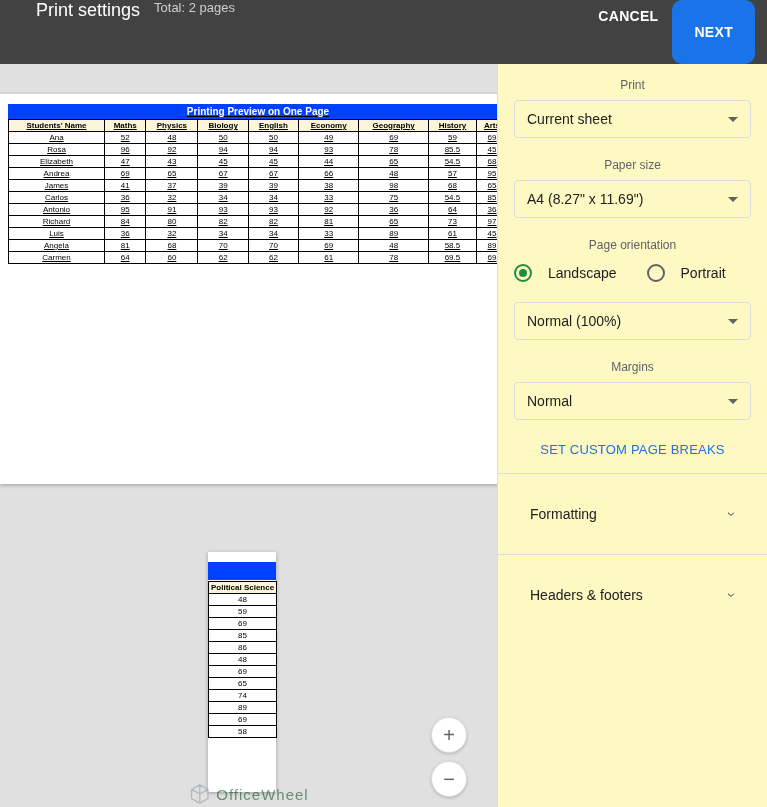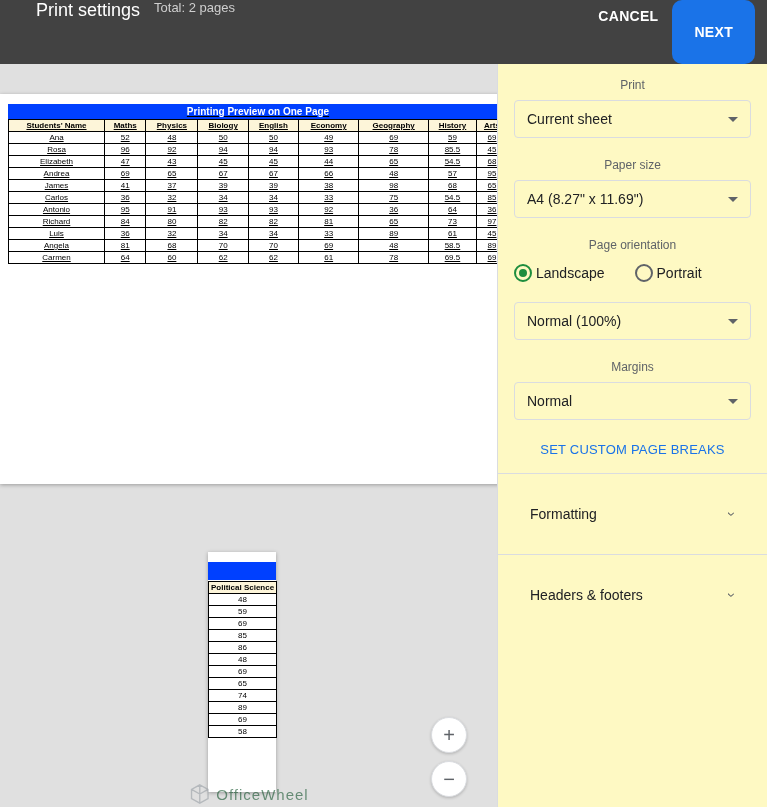--- a/index.html
+++ b/index.html
@@ -40,21 +40,21 @@
   .watermark { position: absolute; bottom: 10px; left: 50%; transform: translateX(-50%); display: flex; align-items: center; gap: 6px; color: #14532d; font-size: 15px; letter-spacing: 1px; opacity: .6; }
   .watermark svg { width: 22px; height: 22px; }
 
   
   .section { padding: 14px 16px 6px; }
   .section-label { font-size: 12px; color: #5f6368; margin-bottom: 8px; }
   .select { border: 1px solid #dadce0; border-radius: 4px; padding: 10px 12px; display: flex; align-items: center; justify-content: space-between; cursor: pointer; color: #202124; font-size: 14px; }
   .select .caret { width: 0; height: 0; border-left: 5px solid transparent; border-right: 5px solid transparent; border-top: 5px solid #5f6368; }
 
   .radiorow { display: flex; gap: 30px; padding-top: 4px; }
-  .radio { display: flex; align-items: center; gap: 4px; color: #202124; font-size: 14px; cursor: pointer; }
+  .radio { display: flex; align-items: center; gap: 16px; color: #202124; font-size: 14px; cursor: pointer; }
   .radio .circle { width: 18px; height: 18px; border-radius: 50%; border: 2px solid #5f6368; position: relative; }
   .radio.checked .circle { border-color: #1e8e3e; }
   .radio.checked .circle::after { content: ""; position: absolute; inset: 3px; background: #1e8e3e; border-radius: 50%; }
 
   .link { color: #1a73e8; font-weight: 500; font-size: 13px; padding: 16px; letter-spacing: .2px; cursor: pointer; }
 
   .collap { border-top: 1px solid #dadce0; padding: 32px; display: flex; align-items: center; justify-content: space-between; color: #202124; font-size: 14px; cursor: pointer; }
   .collap .chev { transform: rotate(90deg); font-size: 14px; color: #5f6368; }
 </style>
 </head>

